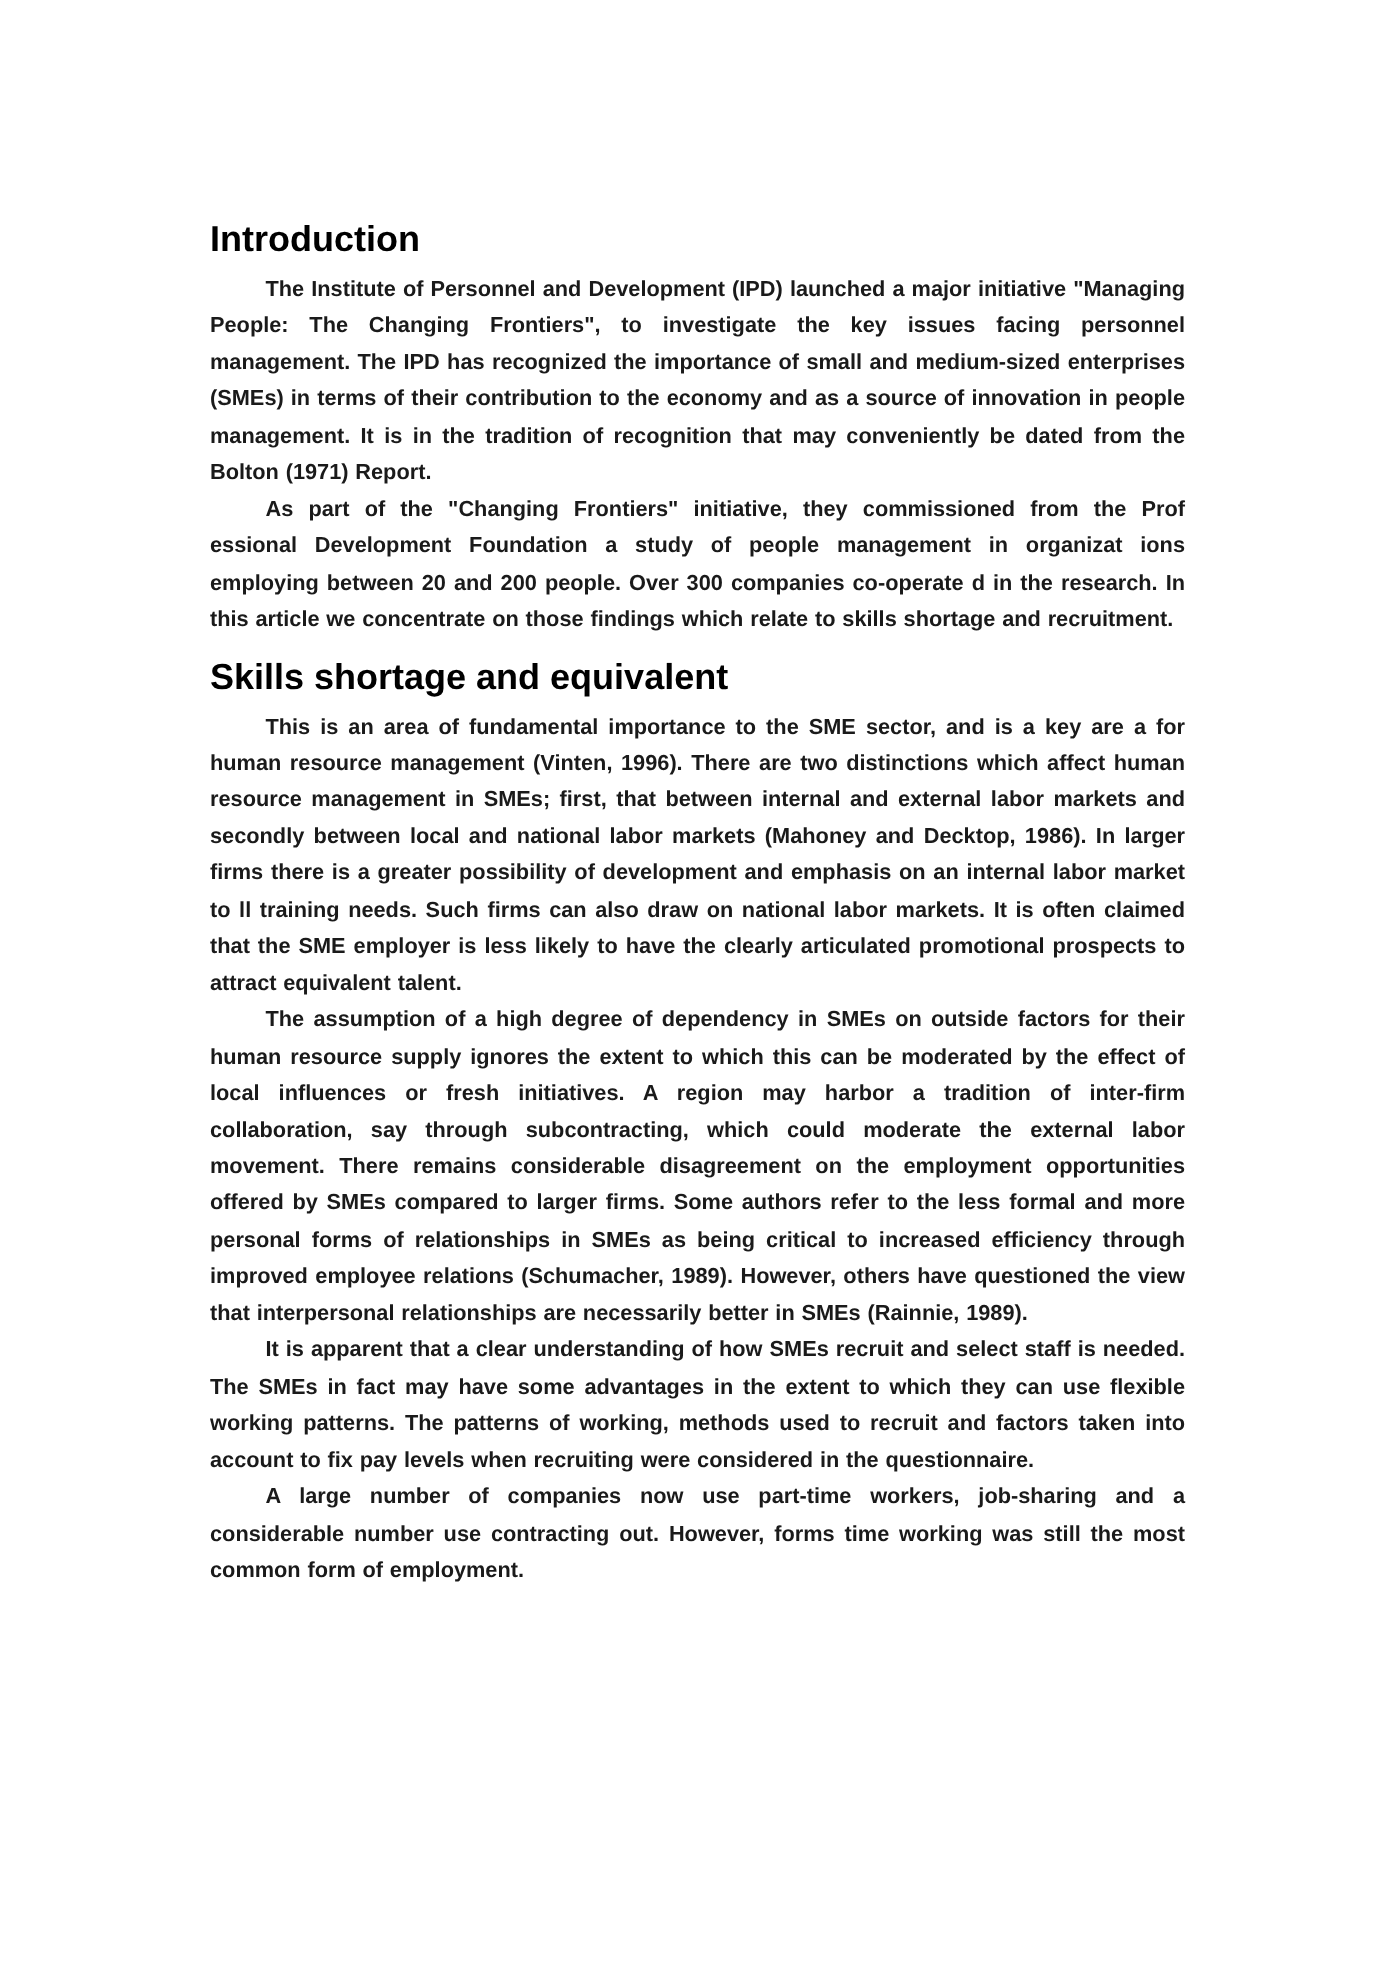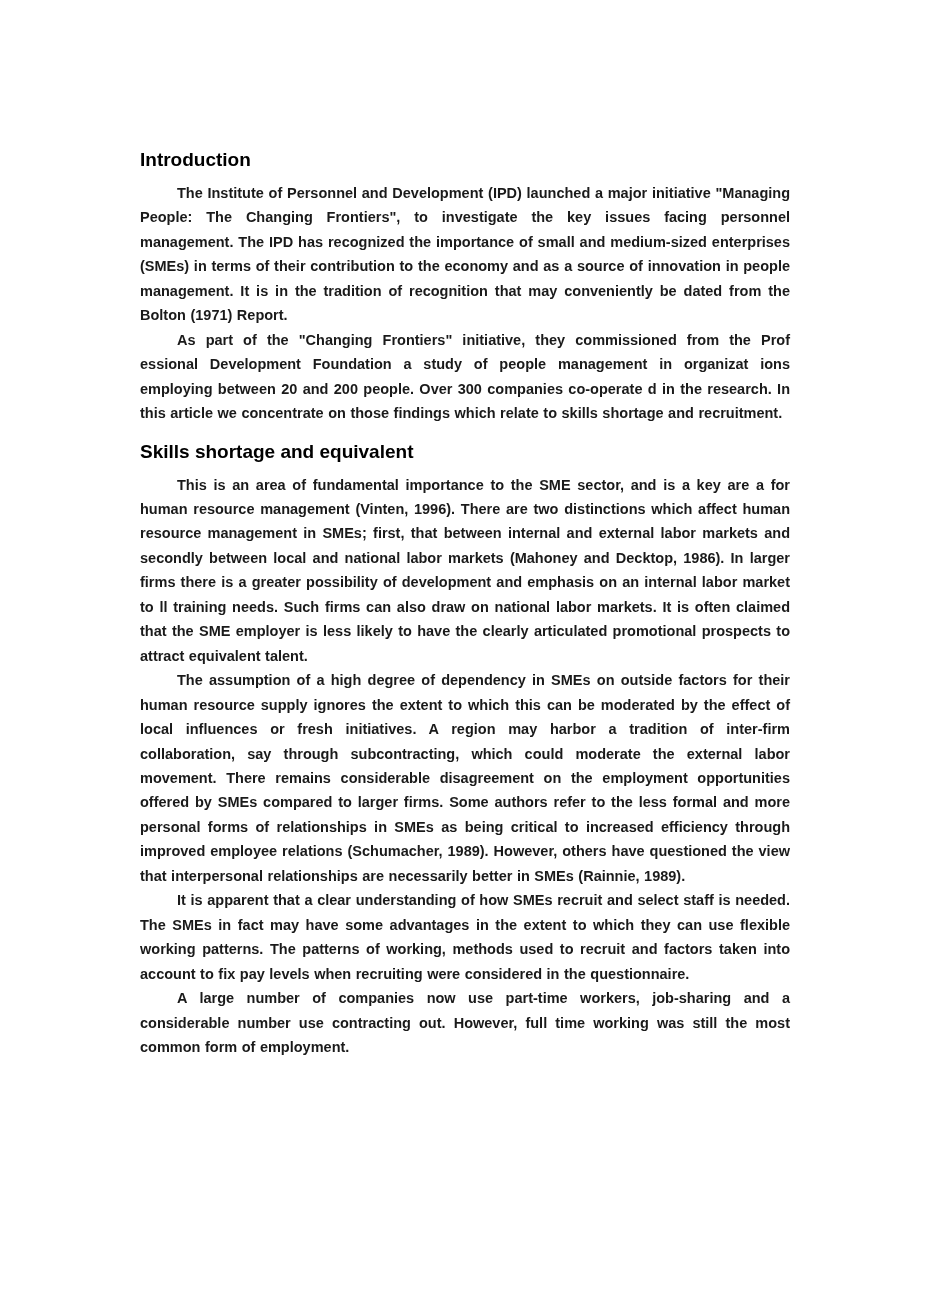--- a/index.html
+++ b/index.html
@@ -12,21 +12,21 @@
     width: 926px;
     height: 1309px;
     background: #ffffff;
     box-sizing: border-box;
     padding: 149px 136px 40px 140px;
     font-family: "Liberation Sans", sans-serif;
     color: #1a1a1a;
     overflow: hidden;
   }
   .doc-heading {
-    font-size: 19px;
+    font-size: 24px;
     font-weight: 700;
     color: #000000;
     margin: 0 0 10px 0;
     line-height: 22px;
   }
   .doc-heading.subsequent {
     margin-top: 15px;
   }
   .doc-para {
     font-size: 14.5px;
@@ -50,16 +50,16 @@
   <p class="doc-para">As part of the "Changing Frontiers" initiative, they commissioned from the Prof essional Development Foundation a study of people management in organizat ions employing between 20 and 200 people. Over 300 companies co-operate d in the research. In this article we concentrate on those findings which relate to skills shortage and recruitment.</p>
 
   <h2 class="doc-heading subsequent">Skills shortage and equivalent</h2>
 
   <p class="doc-para">This is an area of fundamental importance to the SME sector, and is a key are a for human resource management (Vinten, 1996). There are two distinctions which affect human resource management in SMEs; first, that between internal and external labor markets and secondly between local and national labor markets (Mahoney and Decktop, 1986). In larger firms there is a greater possibility of development and emphasis on an internal labor market to ll training needs. Such firms can also draw on national labor markets. It is often claimed that the SME employer is less likely to have the clearly articulated promotional prospects to attract equivalent talent.</p>
 
   <p class="doc-para">The assumption of a high degree of dependency in SMEs on outside factors for their human resource supply ignores the extent to which this can be moderated by the effect of local influences or fresh initiatives. A region may harbor a tradition of inter-firm collaboration, say through subcontracting, which could moderate the external labor movement. There remains considerable disagreement on the employment opportunities offered by SMEs compared to larger firms. Some authors refer to the less formal and more personal forms of relationships in SMEs as being critical to increased efficiency through improved employee relations (Schumacher, 1989). However, others have questioned the view that interpersonal relationships are necessarily better in SMEs (Rainnie, 1989).</p>
 
   <p class="doc-para">It is apparent that a clear understanding of how SMEs recruit and select staff is needed. The SMEs in fact may have some advantages in the extent to which they can use flexible working patterns. The patterns of working, methods used to recruit and factors taken into account to fix pay levels when recruiting were considered in the questionnaire.</p>
 
-  <p class="doc-para">A large number of companies now use part-time workers, job-sharing and a considerable number use contracting out. However, full time working was still the most common form of employment.</p>
+  <p class="doc-para">A large number of companies now use part-time workers, job-sharing and a considerable number use contracting out. However, forms time working was still the most common form of employment.</p>
 
 
 </div>
 
 </body></html>

